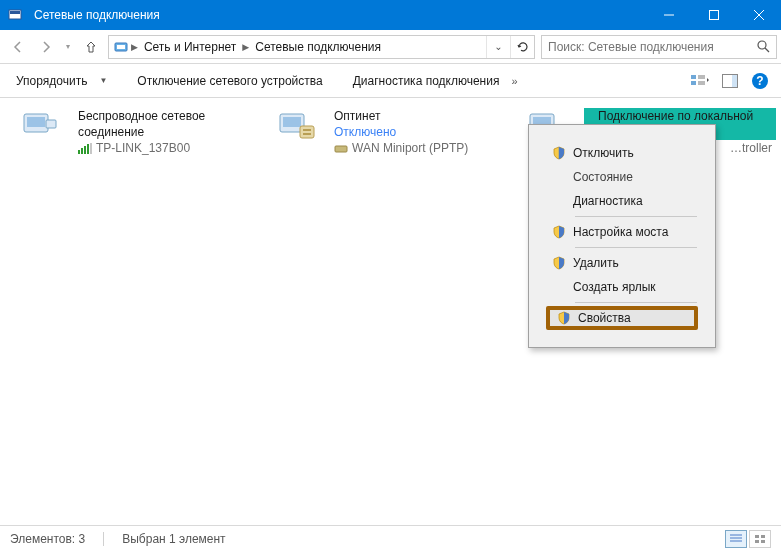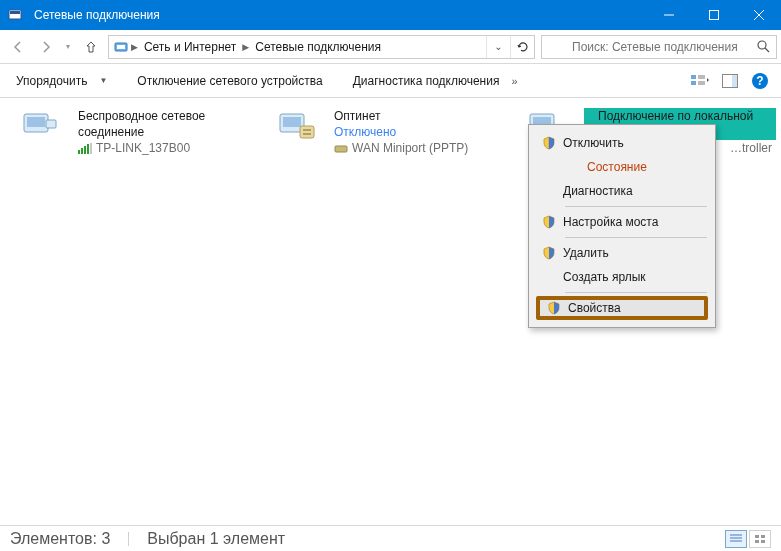--- a/index.html
+++ b/index.html
@@ -13,49 +13,49 @@
 .nav-row { height: 34px; border-bottom: 1px solid #d9d9d9; display: flex; align-items: center; padding: 0 4px; background: #fff; }
 .nav-arrow { width: 28px; height: 28px; display: flex; align-items: center; justify-content: center; color: #9a9a9a; }
 .nav-recent { width: 16px; display: flex; align-items: center; justify-content: center; color: #9a9a9a; font-size: 8px; }
 .nav-up { width: 26px; height: 26px; display:flex; align-items:center; justify-content:center; color:#555; margin-left: 2px; margin-right: 4px; }
 .address-bar { flex: 1; height: 24px; border: 1px solid #ccc; background: #fff; display: flex; align-items: center; font-size: 12px; color: #1a1a1a; margin-right: 6px; }
 .address-bar .crumb-icon { width: 20px; display:flex; align-items:center; justify-content:center; padding-left: 4px; }
 .address-bar .crumb { padding: 0 4px; white-space: nowrap; }
 .address-bar .crumb.sep { color: #666; padding: 0 2px; font-size: 9px; }
 .address-bar .spacer { flex:1; }
 .address-bar .addr-drop, .address-bar .addr-refresh { width: 24px; height: 22px; border-left: 1px solid #e5e5e5; display:flex; align-items:center; justify-content:center; color:#555; font-size:10px; }
-.search-box { width: 236px; height: 24px; border: 1px solid #ccc; display: flex; align-items: center; font-size: 12px; color: #7a7a7a; padding-left: 24px; }
+.search-box { width: 236px; height: 24px; border: 1px solid #ccc; display: flex; align-items: center; font-size: 12px; color: #7a7a7a; }
 .search-box input { border: 0; outline: 0; flex: 1; padding: 0 6px; font-size: 12px; color: #333; background: transparent; }
 .search-box .sicon { width: 26px; display:flex;align-items:center;justify-content:center; color:#555; }
 
 .toolbar { height: 34px; border-bottom: 1px solid #d9d9d9; display: flex; align-items: center; padding: 0 10px; font-size: 12px; color: #1a1a1a; }
 .toolbar .titem { padding: 4px 6px; display: flex; align-items: center; gap: 12px; }
 .toolbar .tdrop { font-size: 8px; color:#555; }
 .toolbar .tsep { width: 18px; }
 .toolbar .tchev { padding: 0 6px; color: #555; font-size: 11px; }
 .toolbar .right { margin-left: auto; display:flex; align-items:center; gap: 8px; }
 .toolbar .ticon { width: 22px; height: 22px; display:flex;align-items:center;justify-content:center; }
 
 .content { position: relative; height: 425px; background: #fff; overflow: hidden; }
 .conn { position: absolute; width: 240px; display: flex; gap: 16px; font-size: 12px; }
 .conn .ci { width: 44px; height: 44px; flex-shrink:0; display:flex; align-items:center; justify-content:center; }
 .conn .ct .l1 { color: #1a1a1a; line-height: 1.35; }
 .conn .ct .l2 { color: #3b82f6; line-height: 1.35; }
 .conn .ct .l3 { display:flex; align-items:center; gap:4px; color:#6d6d6d; line-height: 1.35; }
 .conn.sel .ct .l1 { background: #14b8a6; padding: 0 14px; }
 
-.ctx { position: absolute; background: #f0f0f0; border: 1px solid #a0a0a0; box-shadow: 2px 3px 6px rgba(0,0,0,0.25); font-size: 12px; padding: 6px; }
+.ctx { position: absolute; background: #f0f0f0; border: 1px solid #a0a0a0; box-shadow: 2px 3px 6px rgba(0,0,0,0.25); font-size: 12px; padding: 16px; }
 .ctx .row { height: 24px; display: flex; align-items: center; padding-right: 18px; }
 .ctx .row .ic { width: 28px; display:flex; align-items:center; justify-content:center; }
 .ctx .row .lbl { color:#1a1a1a; }
-.ctx .row.disabled .lbl { color:#c2410c;margin-left:24px; }
+.ctx .row.disabled .lbl { color:#404040; }
 .ctx .sep { height: 1px; background: #c9c9c9; margin: 3px 2px 3px 30px; }
 .ctx .row.hl { border: 4px solid #a16207; border-radius: 2px; background: #e5e5e5; margin: 1px; }
 
-.status { position:absolute; bottom:0; left:0; right:0; height: 26px; border-top: 1px solid #d9d9d9; background:#fff; display:flex; align-items:center; font-size:16px; color:#555; padding: 0 10px; gap: 18px; }
+.status { position:absolute; bottom:0; left:0; right:0; height: 26px; border-top: 1px solid #d9d9d9; background:#fff; display:flex; align-items:center; font-size:12px; color:#555; padding: 0 10px; gap: 18px; }
 .status .sep-v { width:1px; height:14px; background:#d0d0d0; }
 .status .right { margin-left:auto; display:flex; gap:2px; }
 .status .view-btn { width: 22px; height: 18px; border:1px solid #d0d0d0; display:flex;align-items:center;justify-content:center; font-size:9px; color:#777; }
 .status .view-btn.active { background:#e5f1fb; border-color:#7aa7c7; }
 
 svg { display:block; }
 </style>
 </head>
 <body>
 

